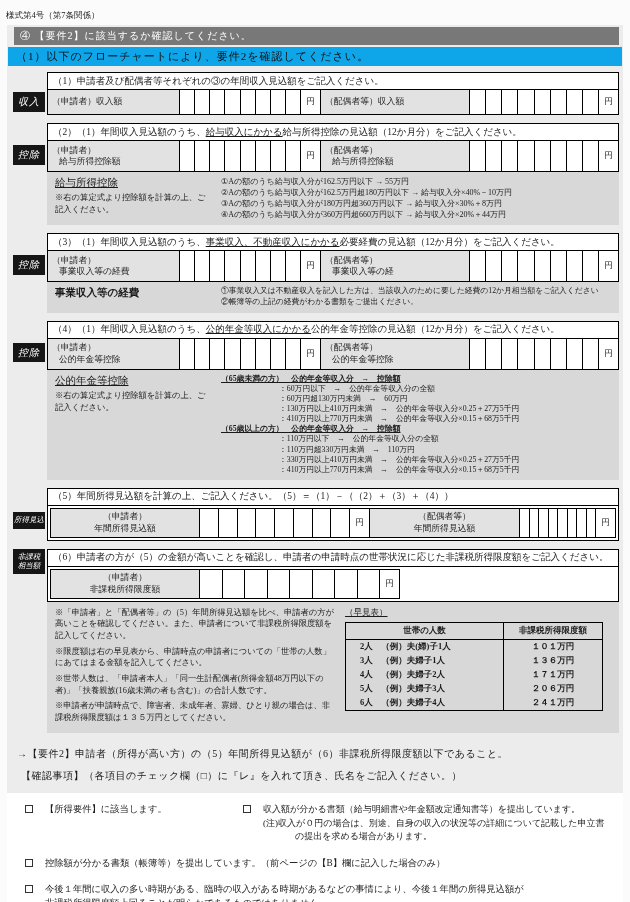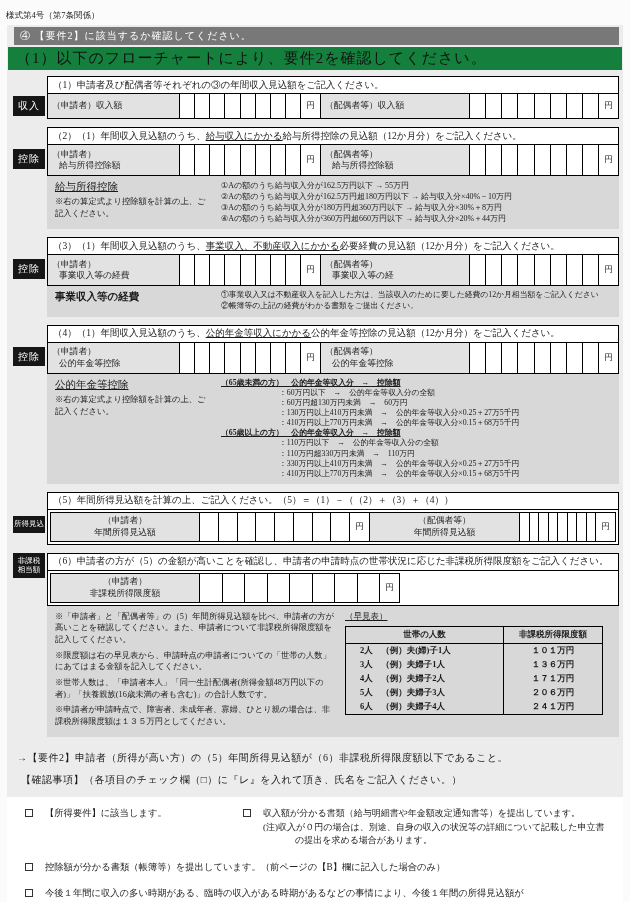--- a/index.html
+++ b/index.html
@@ -10,29 +10,29 @@
     color:#1a1a1a;
   }
   .sheet { width:630px; height:902px; padding-top:8px; }
   .form-number { font-size:8.5px; padding:2px 0 3px 6px; }
   .content { margin:0 7px; background:#ececec; padding:2px 0 4px 0; }
   .banner {
     margin:0 4px 2px 7px; background:#787878; color:#ffffff;
     font-size:10px; padding:2px 6px; letter-spacing:1px;
   }
   .sub-banner {
-    margin:0 1px 6px 1px; background:#15803d; color:#111;
-    font-size:15px; padding:2px 8px; letter-spacing:1px;
+    margin:0 1px 6px 1px; background:#0ea5e9; color:#111;
+    font-size:11px; padding:2px 8px; letter-spacing:1px;
   }
   .sec { display:flex; margin:0 4px 8px 4px; }
   .side-col { width:36px; flex:0 0 36px; display:flex; flex-direction:column; align-items:flex-start; }
   .side-box {
     background:#161616; color:#fff; width:32px; margin-left:2px;
     display:flex; flex-direction:column; align-items:center; justify-content:center;
-    font-size:10px; line-height:1.15; padding:4px 1px; letter-spacing:1px;
+    font-size:10px; line-height:1.15; padding:4px 1px; letter-spacing:1px;font-style:italic;
   }
   .side-box.small { font-size:7.5px; letter-spacing:0; }
   .sec-main { flex:1; min-width:0; }
   .tbl { border:1.5px solid #000; background:#fff; }
   .tbl-header {
     border-bottom:1px solid #000; font-size:9.5px; padding:1.5px 5px;
     background:#fff; white-space:nowrap; overflow:hidden;
   }
   .u { text-decoration:underline; }
   .input-row { display:flex; align-items:stretch; height:30px; }

